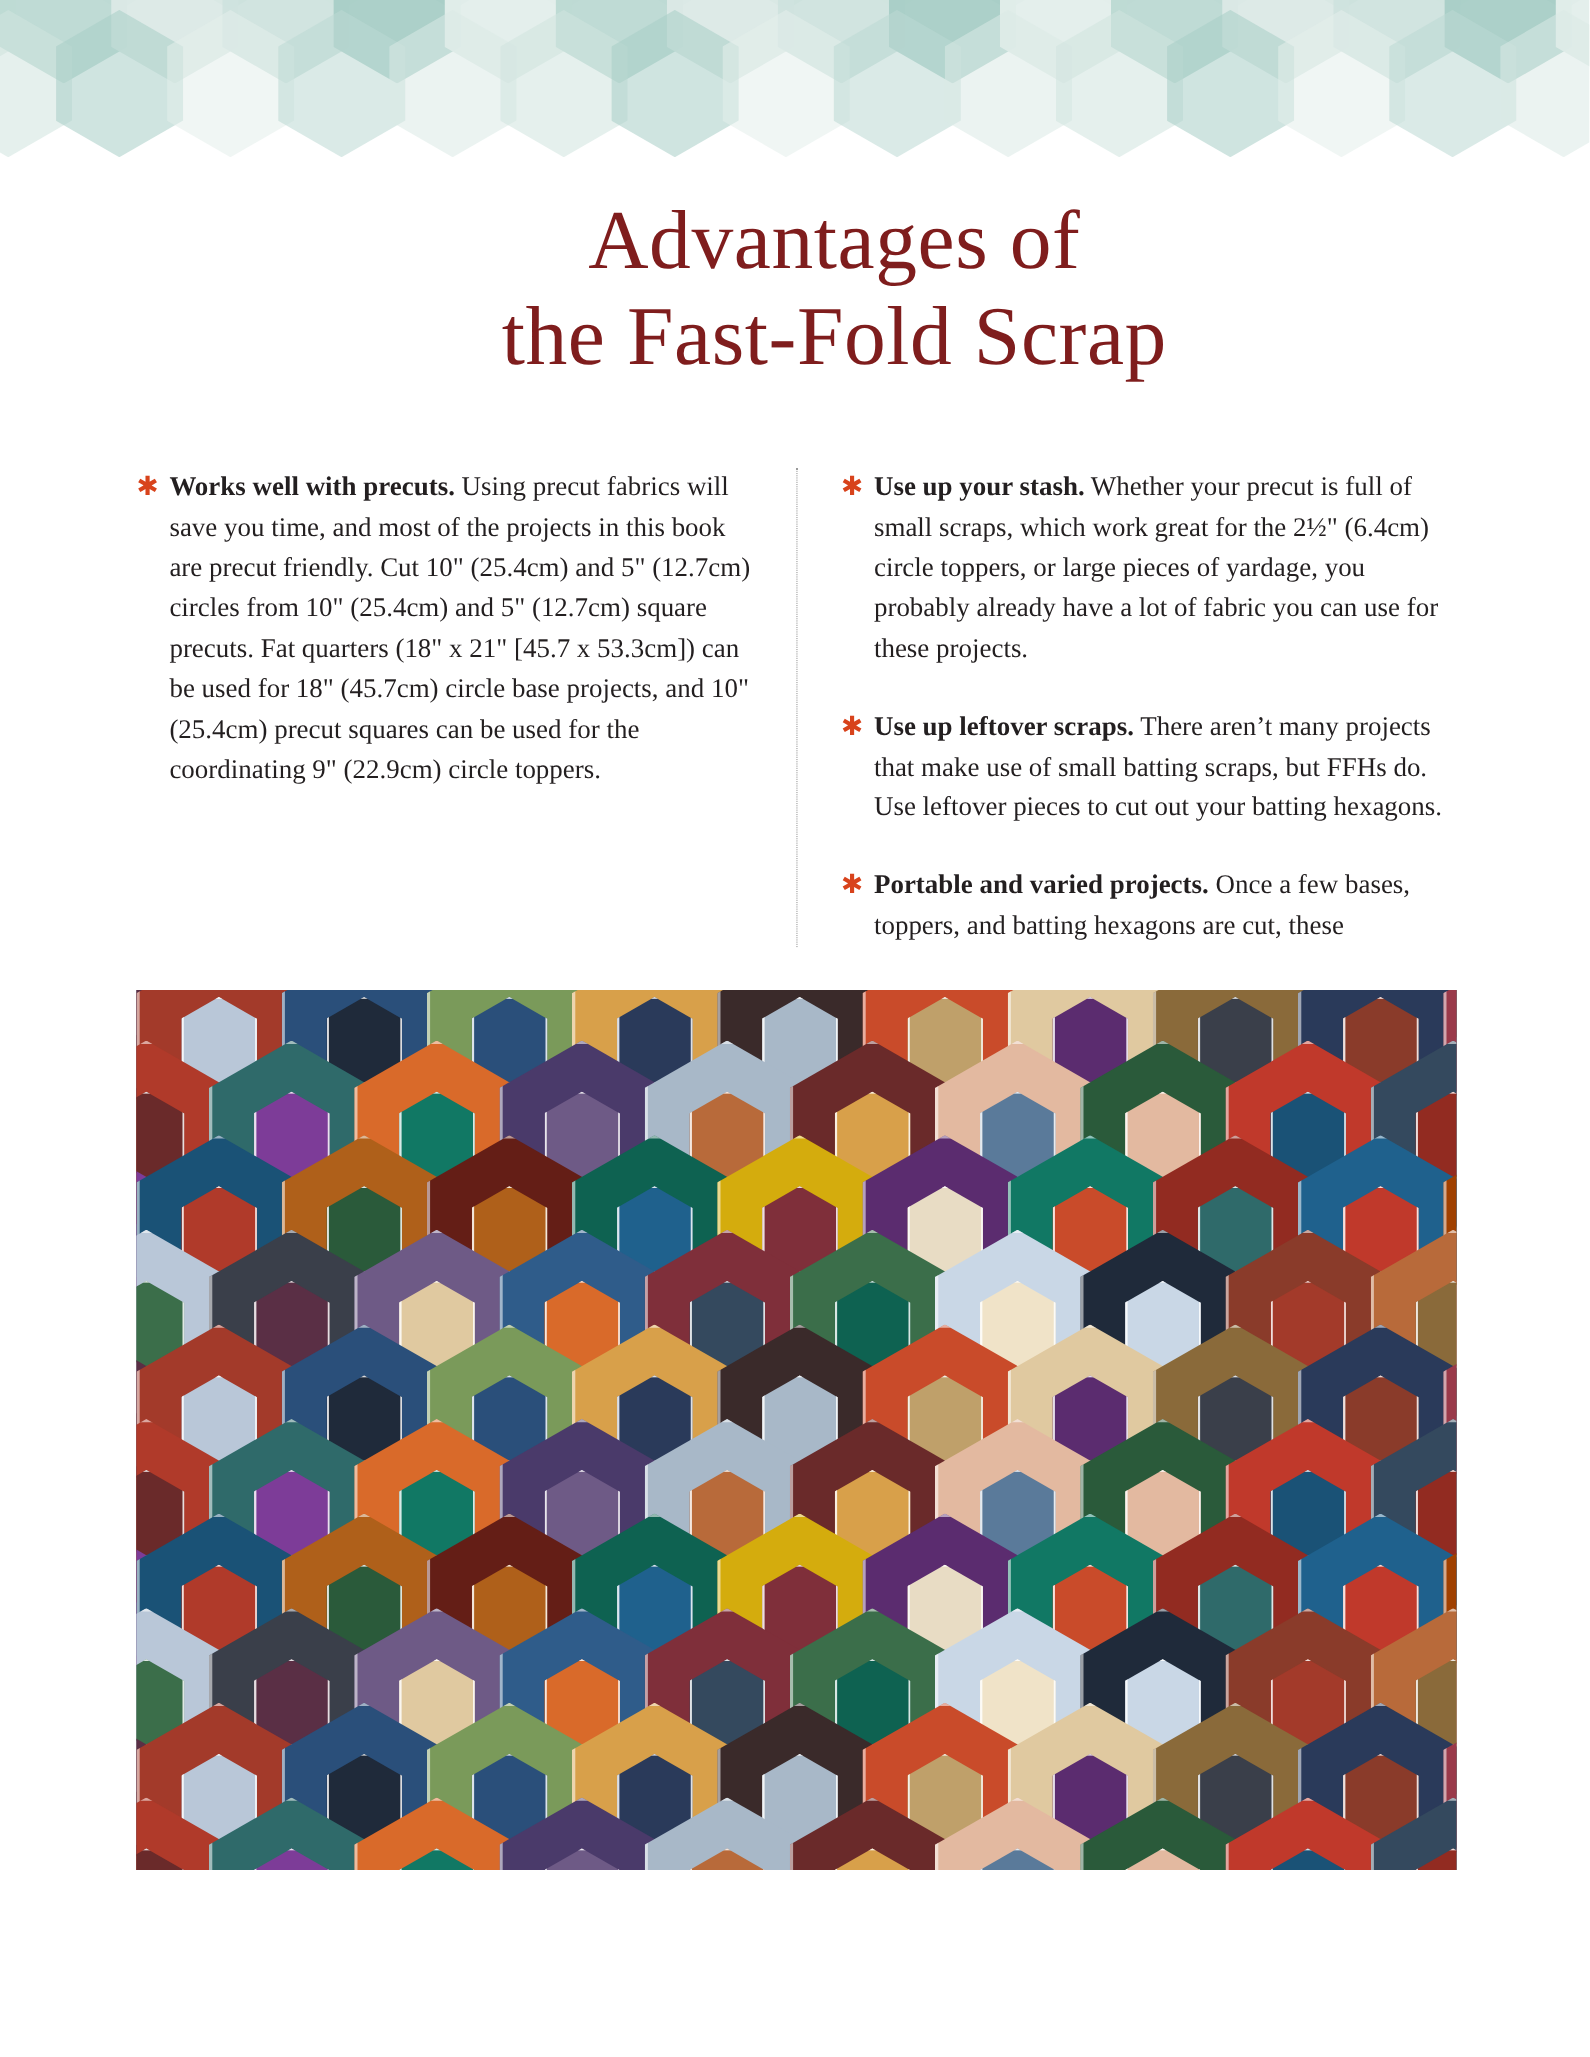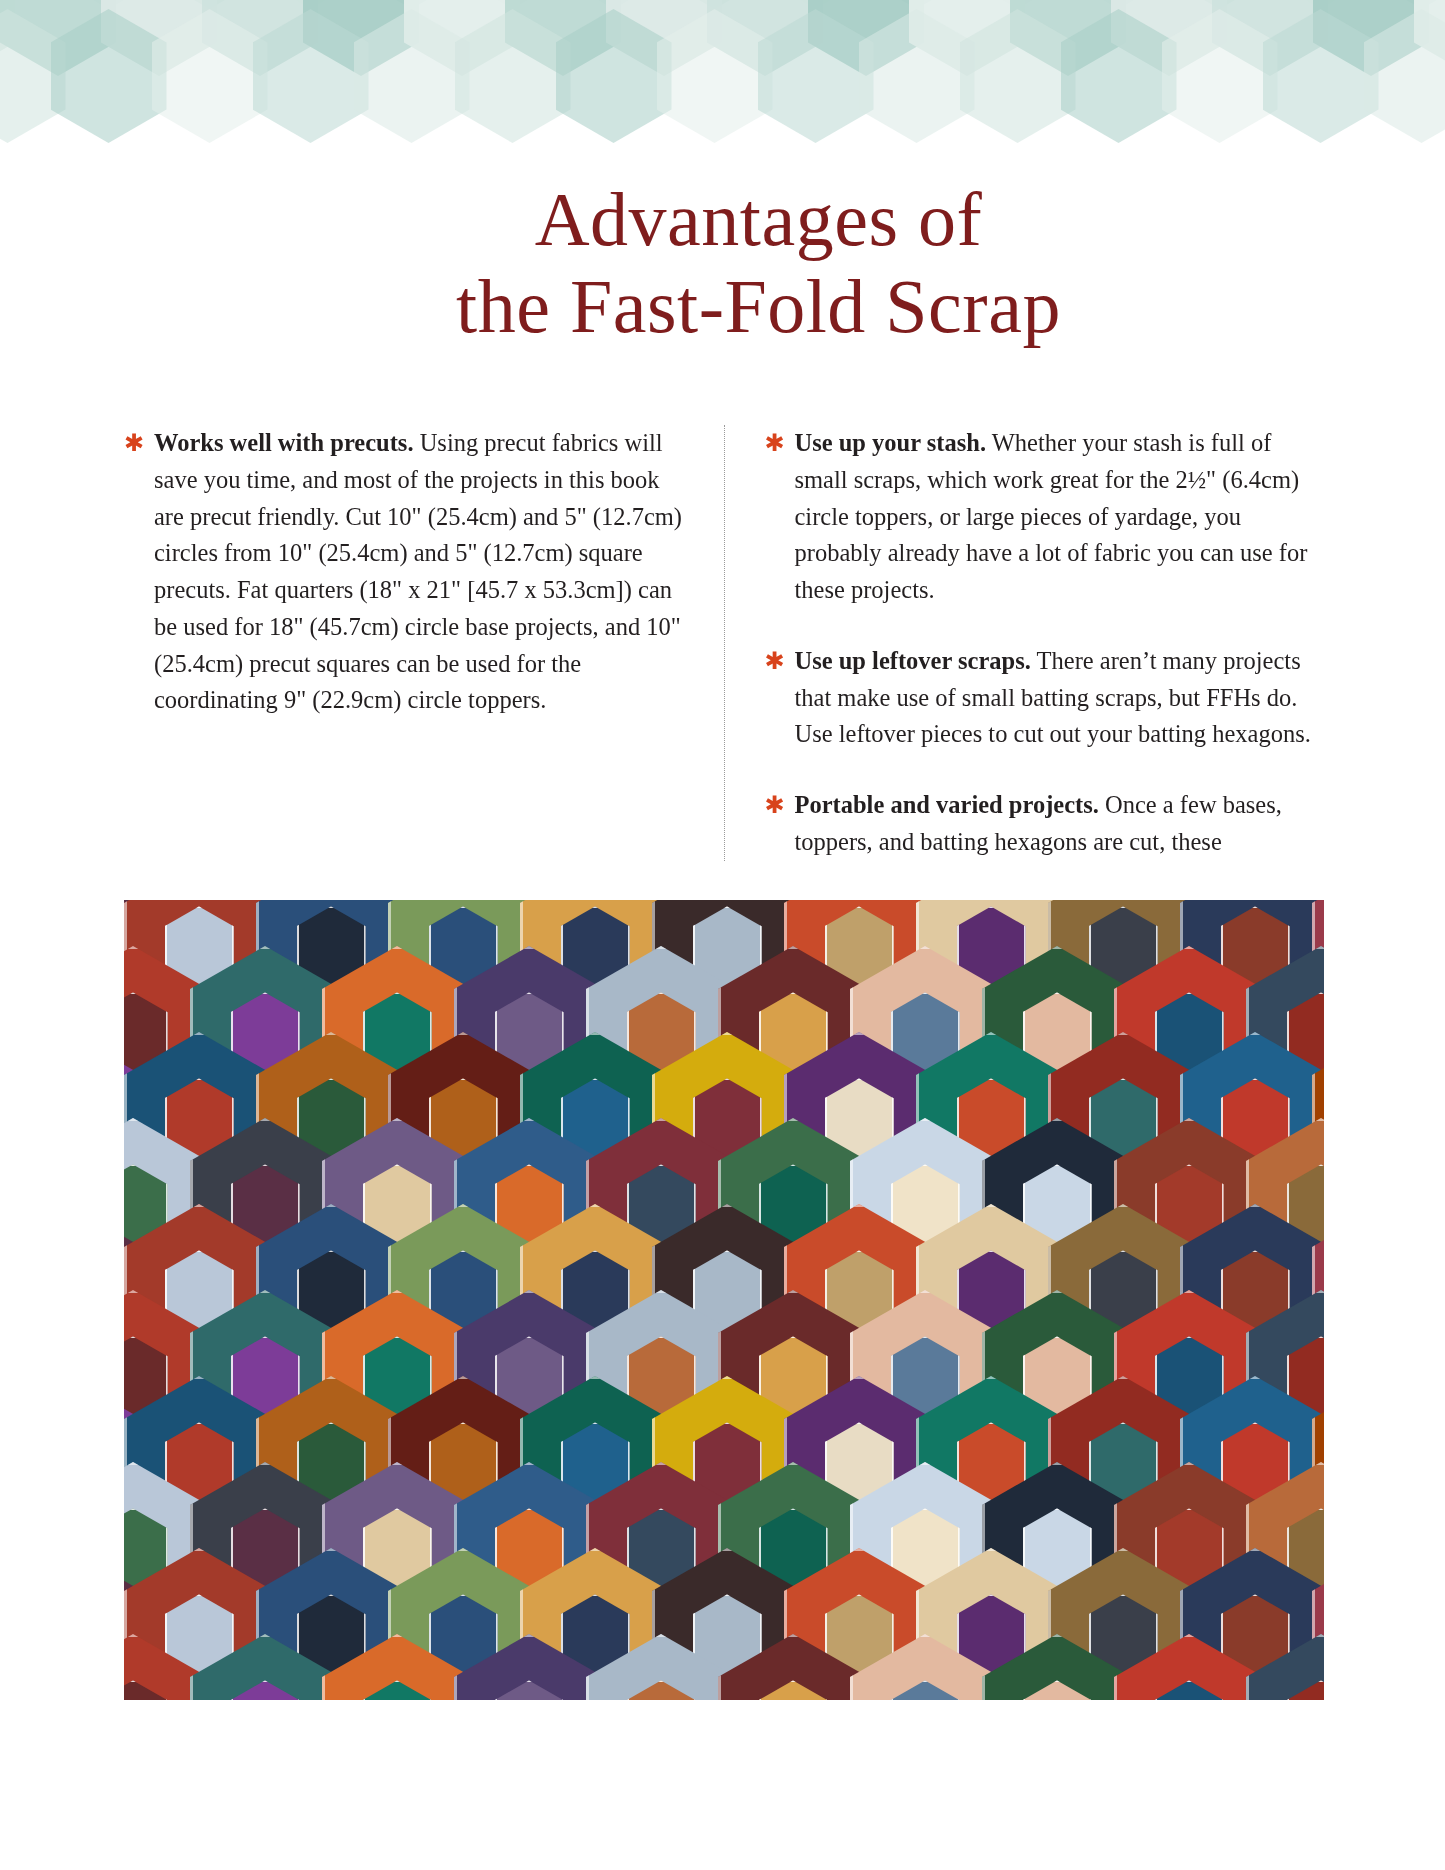--- a/index.html
+++ b/index.html
@@ -193,21 +193,21 @@
           <b>Works well with precuts.</b><span> Using precut fabrics will save you time, and most of the projects in this book are precut friendly. Cut 10" (25.4cm) and 5" (12.7cm) circles from 10" (25.4cm) and 5" (12.7cm) square precuts. Fat quarters (18" x 21" [45.7 x 53.3cm]) can be used for 18" (45.7cm) circle base projects, and 10" (25.4cm) precut squares can be used for the coordinating 9" (22.9cm) circle toppers.</span>
         </span>
       </div>
     </div>
 
     <div class="col right">
 
       <div class="bullet">
         <span class="star">✱</span>
         <span class="btext">
-          <b>Use up your stash.</b><span> Whether your stash is full of small scraps, which work great for the 2½" (6.4cm) circle toppers, or large pieces of yardage, you probably already have a lot of fabric you can use for these projects.</span>
+          <b>Use up your stash.</b><span> Whether your precut is full of small scraps, which work great for the 2½" (6.4cm) circle toppers, or large pieces of yardage, you probably already have a lot of fabric you can use for these projects.</span>
         </span>
       </div>
 
       <div class="bullet">
         <span class="star">✱</span>
         <span class="btext">
           <b>Use up leftover scraps.</b><span> There aren’t many projects that make use of small batting scraps, but FFHs do. Use leftover pieces to cut out your batting hexagons.</span>
         </span>
       </div>
 

